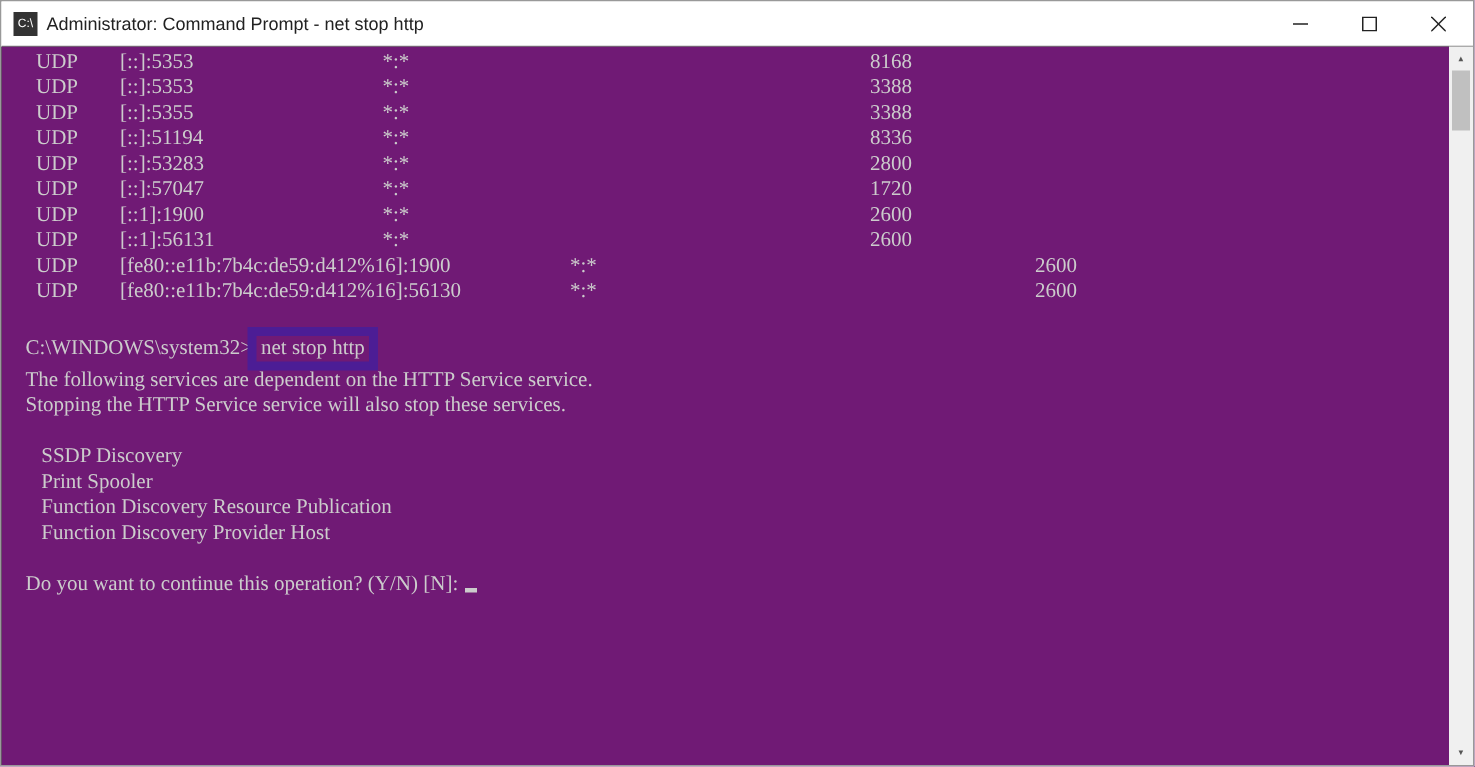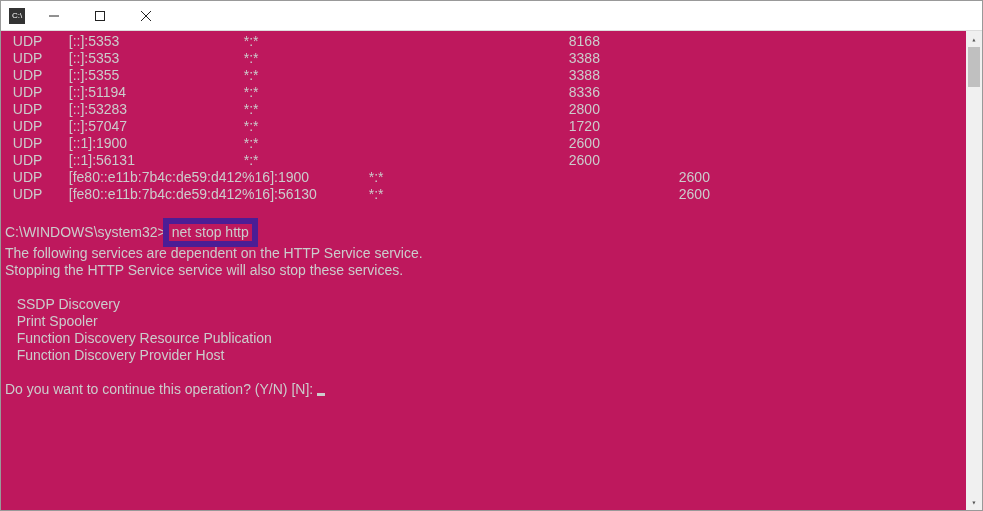--- a/index.html
+++ b/index.html
@@ -62,26 +62,26 @@
       cursor: pointer;
     }
     .terminal-wrap {
       flex: 1;
       display: flex;
       background: #000;
       overflow: hidden;
     }
     .terminal {
       flex: 1;
-      background: #be185d;
+      background: #701a75;
       color: #ccc;
-      font-family: Liberation Sans, sans-serif;
+      font-family: Liberation Serif, serif;
       font-size: 14px;
       line-height: 17px;
-      padding: 2px 4px;
+      padding: 2px 16px;
       white-space: pre;
       overflow: hidden;
     }
     .scrollbar {
       width: 16px;
       background: #f0f0f0;
       display: flex;
       flex-direction: column;
     }
     .scrollbtn {
@@ -132,20 +132,21 @@
       margin-left: 4px;
     }
     .blank { height: 17px; }
   </style>
 </head>
 <body>
 
 <div class="window">
   <div class="titlebar">
     <span class="titlebar-icon">C:\</span>
+    <span class="titlebar-title">Administrator: Command Prompt - net  stop http</span>
     <div class="titlebar-controls">
       <button class="titlebar-btn">
         <svg width="10" height="10" viewBox="0 0 10 10">
             <line x1="0" y1="5" x2="10" y2="5" stroke="#222" stroke-width="1"></line>
           </svg>
       </button>
       <button class="titlebar-btn">
         <svg width="10" height="10" viewBox="0 0 10 10">
             <rect x="0.5" y="0.5" width="9" height="9" fill="none" stroke="#222" stroke-width="1"></rect>
           </svg>

